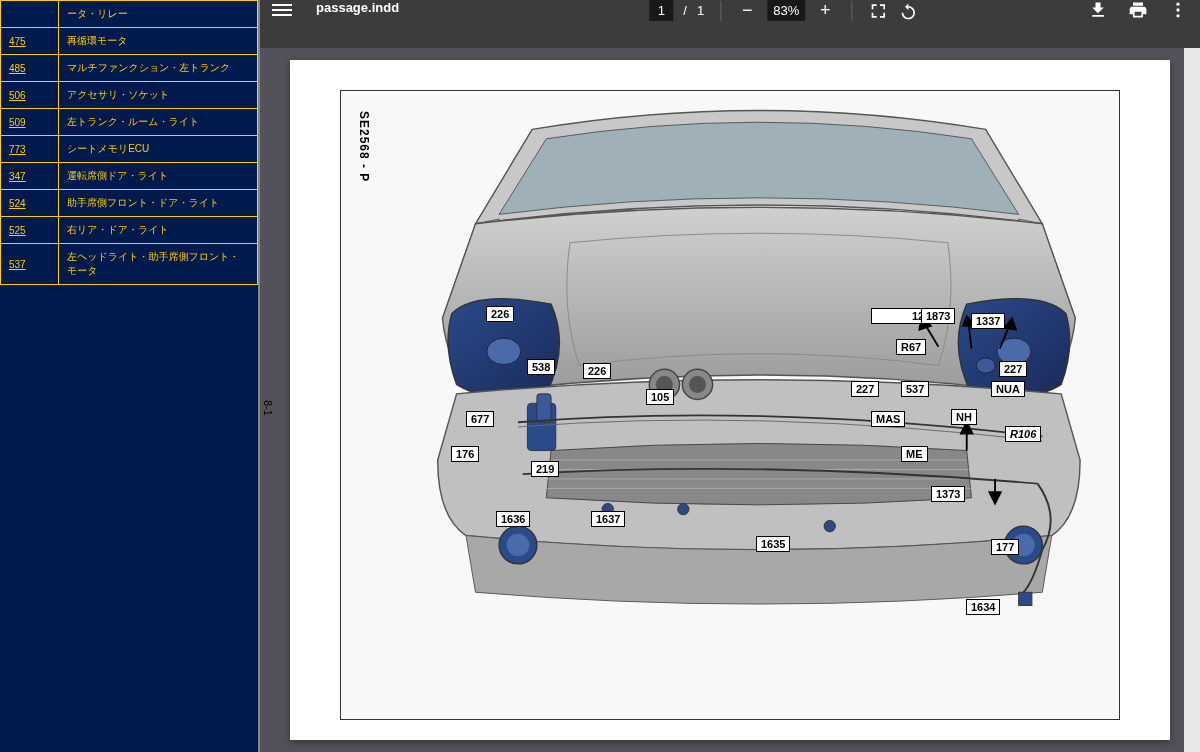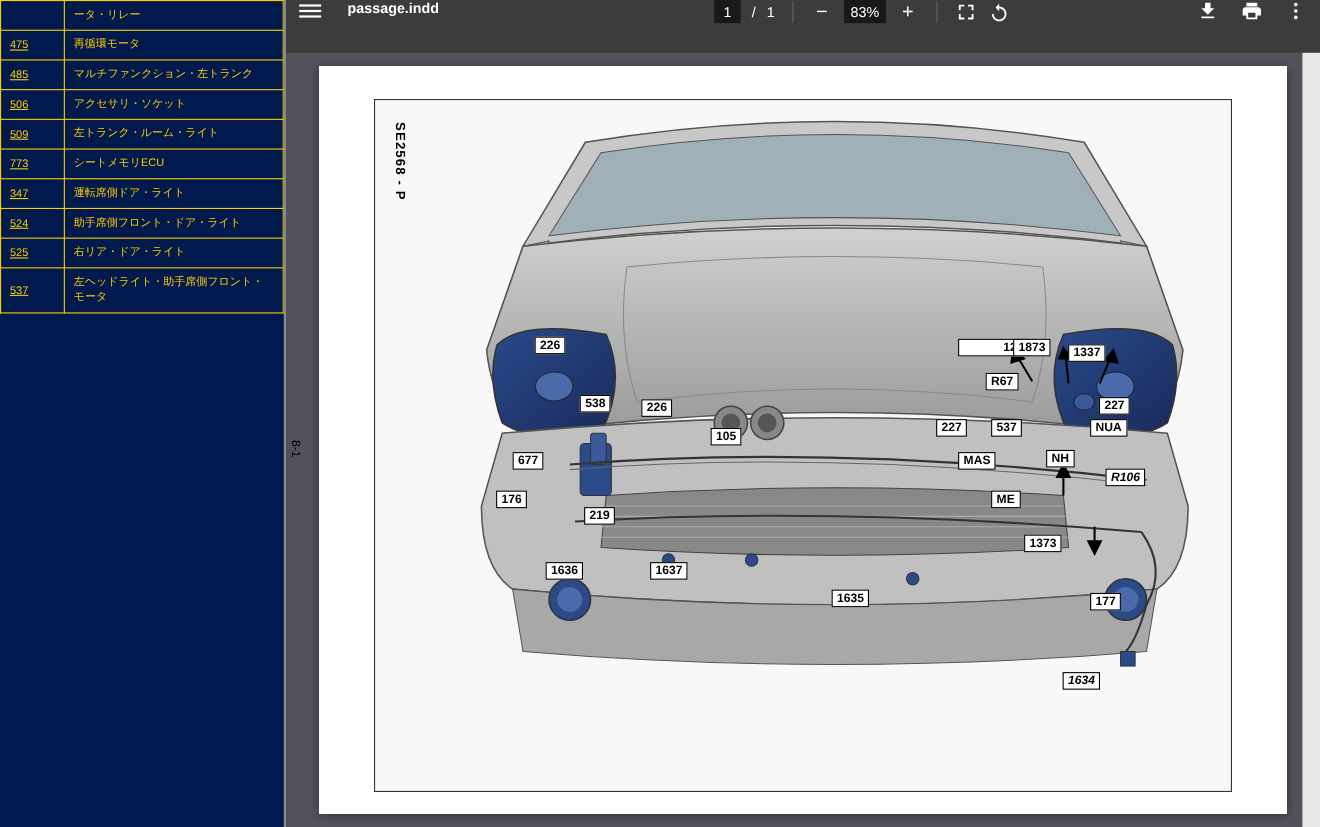--- a/index.html
+++ b/index.html
@@ -369,20 +369,20 @@
             <div class="label-box" style="top: 290px; left: 510px;">227</div>
             <div class="label-box" style="top: 290px; left: 560px;">537</div>
             <div class="label-box" style="top: 290px; left: 605px; margin-left: 45px;">NUA</div>
             <div class="label-box" style="top: 270px; left: 658px;">227</div>
             <div class="label-box" style="top: 320px; left: 530px;">MAS</div>
             <div class="label-box" style="top: 318px; left: 610px;">NH</div>
             <div class="label-box" style="top: 335px; left: 664px; font-style: italic;">R106</div>
             <div class="label-box" style="top: 355px; left: 560px;">ME</div>
             <div class="label-box" style="top: 395px; left: 590px;">1373</div>
             <div class="label-box" style="top: 448px; left: 650px;">177</div>
-            <div class="label-box" style="top: 520px; left: 625px; font-style: italic;">1634</div>
+            <div class="label-box" style="top: 508px; left: 625px;">1634</div>
           </div>
       </div>
     </div>
   </div>
 
   <div class="scroll-track"></div>
 </div>
 
 </body></html>

